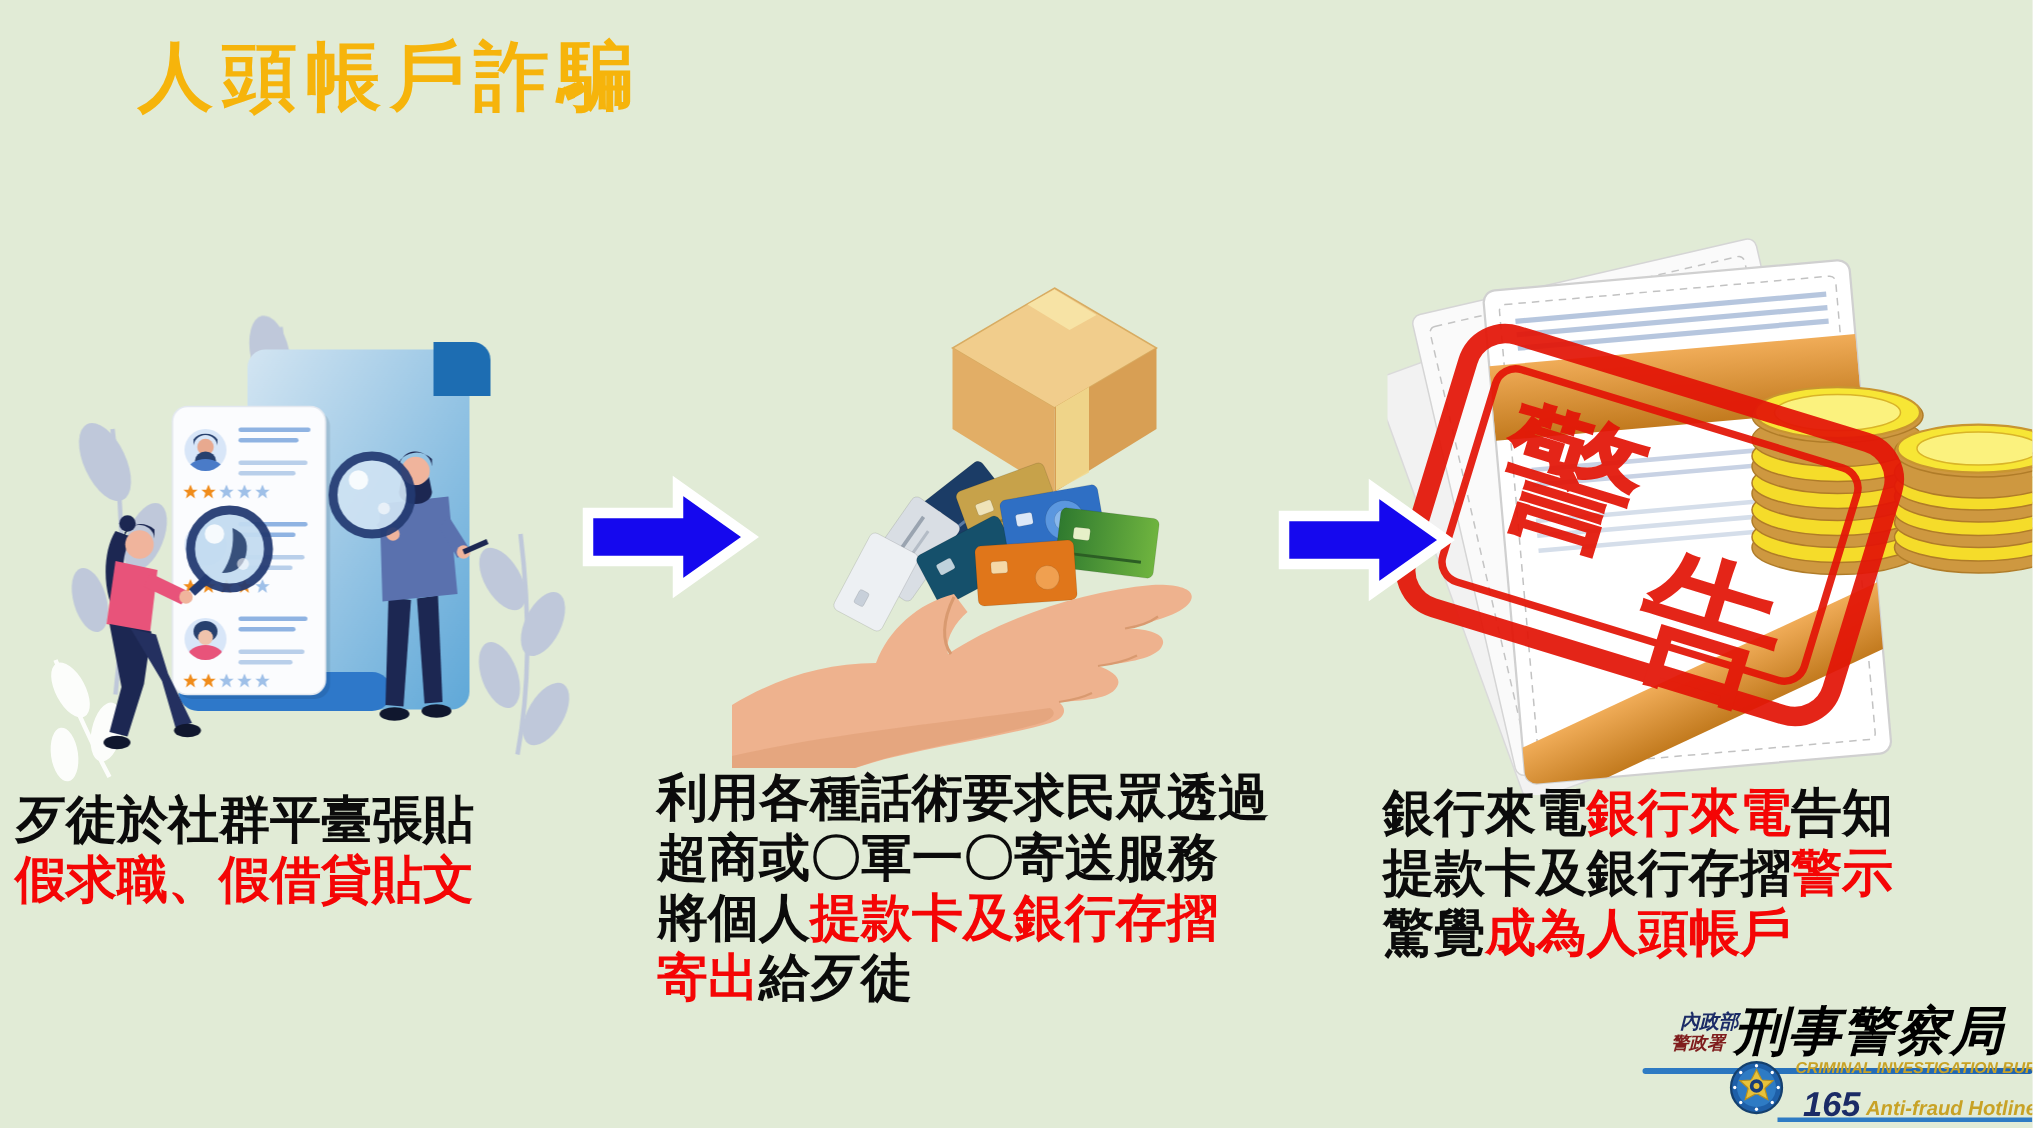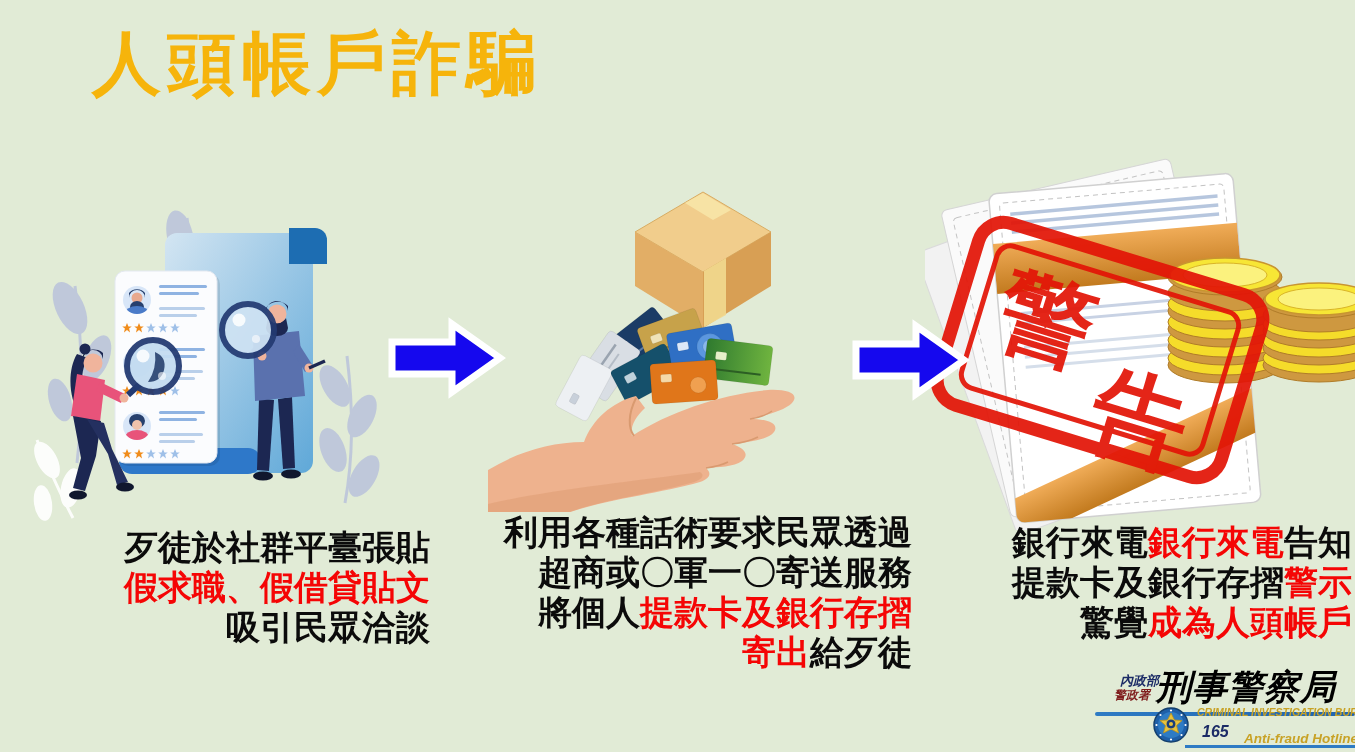--- a/index.html
+++ b/index.html
@@ -4,39 +4,39 @@
 <style>
   html,body{margin:0;padding:0;}
   .slide{
     position:relative; width:1355px; height:752px; overflow:hidden;
     background:#E1EBD6;
     font-family:"Liberation Sans","DejaVu Sans",sans-serif;
   }
   .abs{position:absolute;}
   
   .title{
-    left:92px; top:18px; font-size:69px; font-weight:900; letter-spacing:6px;
+    left:92px; top:18px; font-size:50px; font-weight:900; letter-spacing:6px;
     color:#F6B40B; white-space:nowrap;
   }
   
-  .caption{ text-align:right; font-weight:800; font-size:34px; line-height:40px; white-space:nowrap;}
+  .caption{ text-align:left; font-weight:800; font-size:34px; line-height:40px; white-space:nowrap;}
   .cap1{ left:10px;  top:527px; width:420px;}
   .cap2{ left:438px; top:512px; width:474px;}
   .cap3{ left:922px; top:522px; width:430px;}
   .seg-black{color:#0B0B0B;}
   .seg-red{color:#F50505;}
   
   .cib{ left:1040px; top:668px; width:315px; height:82px; font-style:italic; }
   .cib .line1{ position:absolute; left:55px; top:44px; width:260px; height:4px; background:linear-gradient(90deg,#2E7BC4,#1E63B0); border-radius:2px;}
   .cib .line2{ position:absolute; left:145px; top:77px; width:170px; height:3px; background:#2E7BC4;}
   .cib .ministry{ position:absolute; left:80px; top:4px;  font-size:13px; font-weight:900; color:#1B2B66;}
   .cib .agencyp { position:absolute; left:74px; top:19px; font-size:12px; font-weight:900; color:#7f1d1d;}
   .cib .bureau  { position:absolute; left:116px; top:-4px; font-size:35px; font-weight:900; color:#000000; letter-spacing:1px; white-space:nowrap;}
   .cib .bureau-en{ position:absolute; left:157px; top:38px; font-size:10.5px; font-weight:700; color:#C8A226; white-space:nowrap;}
-  .cib .hotline { position:absolute; left:162px; top:55px; font-size:16px; font-weight:900; color:#1B2B66;}
+  .cib .hotline { position:absolute; left:162px; top:55px; font-size:23px; font-weight:900; color:#1B2B66;}
   .cib .hotline-en{ position:absolute; left:204px; top:63px; font-size:13.5px; font-weight:700; color:#C8A226; white-space:nowrap;}
 </style>
 </head>
 <body>
 
 <div class="slide">
 
   <div class="abs title">人頭帳戶詐騙</div>
 
   <svg class="abs" style="left:15px;top:158px" width="375" height="365" viewBox="0 0 375 365">
@@ -335,21 +335,20 @@
   <svg class="abs" style="left:388px;top:316px" width="118" height="84" viewBox="0 0 118 84">
     <polygon points="4,26 64,26 64,8 112,42 64,76 64,58 4,58" fill="#1508EE" stroke="#FFFFFF" stroke-width="7" stroke-linejoin="miter"></polygon>
   </svg>
   <svg class="abs" style="left:852px;top:318px" width="118" height="84" viewBox="0 0 118 84">
     <polygon points="4,26 64,26 64,8 112,42 64,76 64,58 4,58" fill="#1508EE" stroke="#FFFFFF" stroke-width="7" stroke-linejoin="miter"></polygon>
   </svg>
 
   <div class="abs caption cap1">
     <div><span class="seg-black">歹徒於社群平臺張貼</span></div>
     <div><span class="seg-red">假求職、假借貸貼文</span></div>
-    <div><span class="seg-black">吸引民眾洽談</span></div>
   </div>
 
   <div class="abs caption cap2">
     <div><span class="seg-black">利用各種話術要求民眾透過</span></div>
     <div><span class="seg-black">超商或〇軍一〇寄送服務</span></div>
     <div><span class="seg-black">將個人</span><span class="seg-red">提款卡及銀行存摺</span></div>
     <div><span class="seg-red">寄出</span><span class="seg-black">給歹徒</span></div>
   </div>
 
   <div class="abs caption cap3">

